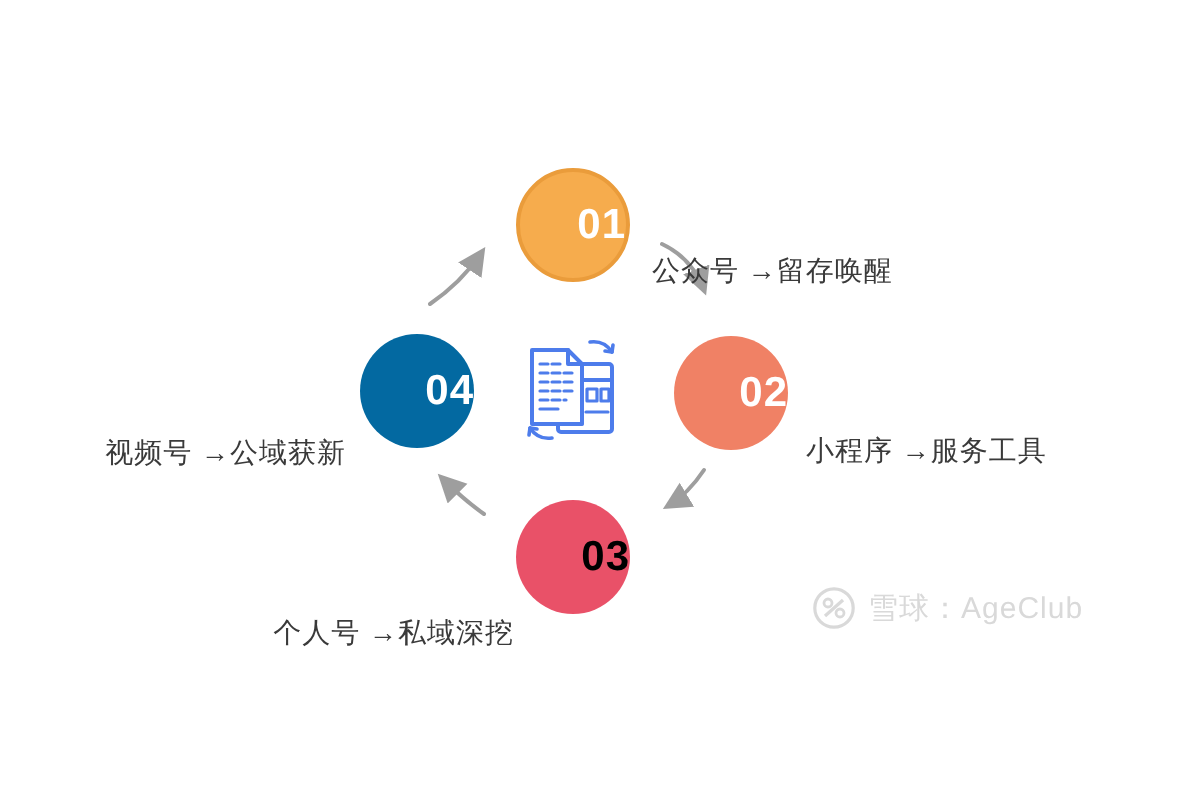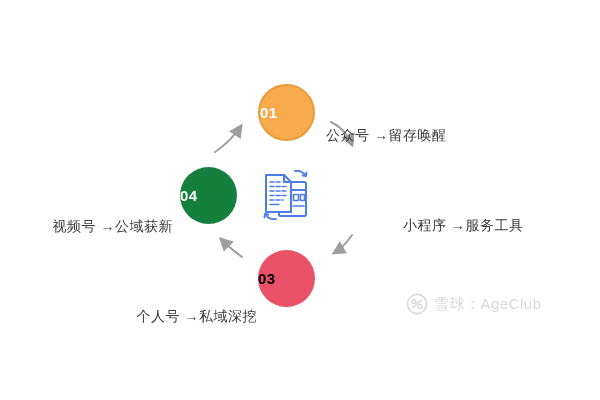--- a/index.html
+++ b/index.html
@@ -3,22 +3,22 @@
 <meta charset="utf-8">
 <style>
   html,body{margin:0;padding:0;background:#fff;}
   .stage{
     position:relative;width:600px;height:400px;background:#ffffff;overflow:hidden;
     font-family:"Liberation Sans","DejaVu Sans",sans-serif;
   }
   .arrows-layer{position:absolute;left:0;top:0;width:600px;height:400px;}
   .node{
     position:absolute;width:57px;height:57px;border-radius:50%;
-    display:flex;align-items:center;justify-content:flex-start;
-    color:#ffffff;font-size:15px;font-weight:bold;letter-spacing:0.5px;
+    display:flex;align-items:center;justify-content:flex-end;
+    color:#ffffff;font-size:21px;font-weight:bold;letter-spacing:0.5px;
     box-sizing:border-box;
   }
   .node-01{left:258px;top:84px;border:2px solid transparent;}
   .node-02{left:337px;top:168px;}
   .node-03{left:258px;top:250px;}
   .node-04{left:180px;top:167px;}
   .node-label{
     position:absolute;font-size:14px;line-height:16px;color:#3a3a3a;
     white-space:nowrap;letter-spacing:0.5px;margin-top:31px;
   }
@@ -46,24 +46,27 @@
     </defs>
     <path d="M215,152 Q231,141 241,126" fill="none" stroke="currentColor" stroke-width="2" stroke-linecap="round" marker-end="url(#ah)"></path>
     <path d="M331,122 Q346,129 352,145" fill="none" stroke="currentColor" stroke-width="2" stroke-linecap="round" marker-end="url(#ah)"></path>
     <path d="M352,235 Q344,247 334,253" fill="none" stroke="currentColor" stroke-width="2" stroke-linecap="round" marker-end="url(#ah)"></path>
     <path d="M242,257 Q232,250 221,239" fill="none" stroke="currentColor" stroke-width="2" stroke-linecap="round" marker-end="url(#ah)"></path>
   </svg>
 
   <div class="node node-01" style="background-color: rgb(246, 172, 77); border-color: rgb(234, 156, 59); color: rgb(255, 255, 255);">
     <span>01</span>
   </div>
+  <div class="node node-02" style="background-color: rgb(240, 129, 101); color: rgb(255, 255, 255);">
+    <span>02</span>
+  </div>
   <div class="node node-03" style="background-color: rgb(233, 81, 104); color: #000000;">
     <span>03</span>
   </div>
-  <div class="node node-04" style="background-color: #15803d; color: rgb(255, 255, 255);">
+  <div class="node node-04" style="background-color: #0369a1; color: rgb(255, 255, 255);">
     <span>04</span>
   </div>
 
   <div class="node-label label-01" style="color: rgb(58, 58, 58);">公众号 →留存唤醒</div>
   <div class="node-label label-03" style="color: rgb(58, 58, 58);">个人号 →私域深挖</div>
   <div class="node-label label-02" style="color: rgb(58, 58, 58);">小程序 →服务工具</div>
   <div class="node-label label-04" style="color: rgb(58, 58, 58);">视频号 →公域获新</div>
 
   <svg class="center-icon" viewBox="0 0 52 54" xmlns="http://www.w3.org/2000/svg" fill="none" stroke="currentColor" stroke-width="2" stroke-linejoin="round" stroke-linecap="round" style="color: rgb(77, 124, 235);">
 

